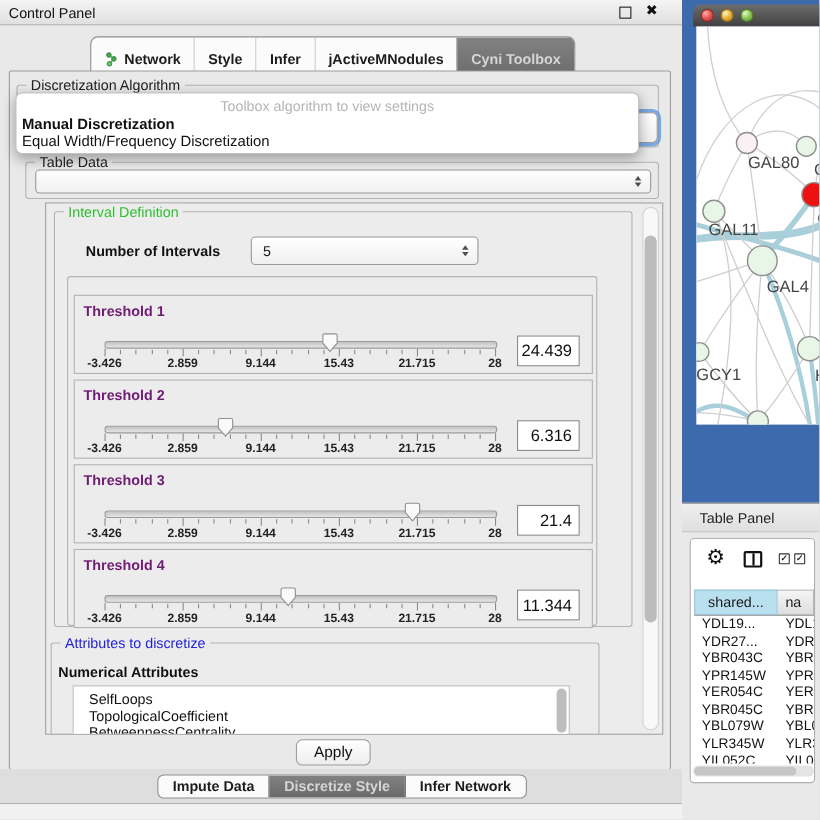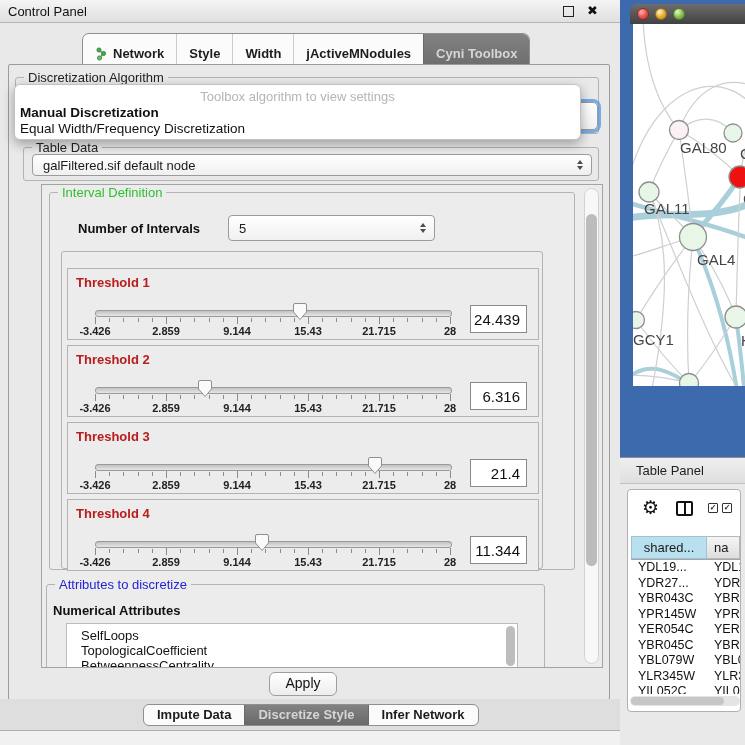--- a/index.html
+++ b/index.html
@@ -63,21 +63,21 @@
   #scroll-panel{position:absolute;left:32px;top:119px;width:562px;height:484px;
      background:#ececec;border:1px solid #a3a3a3;overflow:hidden;box-sizing:border-box}
   #panel-vscroll{position:absolute;right:3px;top:3px;width:15px;height:476px;background:#f8f8f8;
      border:1px solid #d2d2d2;border-radius:8px;box-sizing:border-box}
   #panel-vscroll .thumb{position:absolute;left:1px;top:25px;width:11px;height:352px;background:#bcbcbc;border-radius:6px}
 
   .bold-label{position:absolute;font-size:13px;font-weight:700;color:#111;white-space:nowrap}
 
   
   .thr-box{position:absolute;left:5px;width:472px;height:72px;border:1px solid #b3b3b3;background:#ececec;box-sizing:border-box}
-  .thr-title{position:absolute;left:8px;top:6px;font-size:13px;font-weight:700;color:#b91c1c}
+  .thr-title{position:absolute;left:8px;top:6px;font-size:13px;font-weight:700;color:#701a75}
   .thr-track{position:absolute;left:27px;top:41px;width:355px;height:5px;border:1px solid #9a9a9a;border-radius:3px;
      background:linear-gradient(#c2c2c2,#e6e6e6)}
   .tick{position:absolute;width:1px;background:#8a8a8a}
   .tick.minor{top:49px;height:4px}
   .tick.major{top:48px;height:7px}
   .tick-label{position:absolute;top:56px;width:50px;text-align:center;font-size:11px;font-weight:700;color:#222}
   .thr-thumb{position:absolute;top:33px;width:16px;height:19px}
   .thr-value{position:absolute;left:402px;top:36px;width:57px;height:28px;background:#fff;border:1px solid #8a8a8a;
      font-size:15px;color:#111;text-align:right;line-height:28px;padding-right:6px;box-sizing:border-box}
 
@@ -149,41 +149,40 @@
             <circle cx="8.5" cy="6.5" r="2.1" fill="#42a94c" stroke="#2f7d37" stroke-width="0.8"></circle>
             <circle cx="4.5" cy="11" r="2.1" fill="#67c268" stroke="#2f7d37" stroke-width="0.8"></circle>
           </svg>
         </span>
         <span>Network</span>
       </div>
       <div class="seg">
         <span>Style</span>
       </div>
       <div class="seg">
-        <span>Width</span>
+        <span>Infer</span>
       </div>
       <div class="seg">
         <span>jActiveMNodules</span>
       </div>
       <div class="seg seg-active">
         <span>Cyni Toolbox</span>
       </div>
     </div>
 
   <div id="content-box">
 
     <div class="group" id="algo-group" style="left:6px;top:12px;width:584px;height:57px">
       <span class="legend">Discretization Algorithm</span>
       <div class="combo" id="algo-combo"></div>
     </div>
 
     <div class="group" style="left:14px;top:82px;width:576px;height:34px">
       <span class="legend">Table Data</span>
       <div class="combo" style="left:8px;top:6px;width:560px;height:22px">
-        <span class="val">galFiltered.sif default node</span>
         <span class="spin">
             <b class="up"></b>
             <b class="dn"></b>
           </span>
       </div>
     </div>
 
     <div id="scroll-panel">
 
       <div class="group" style="left:7px;top:7px;width:526px;height:378px">

